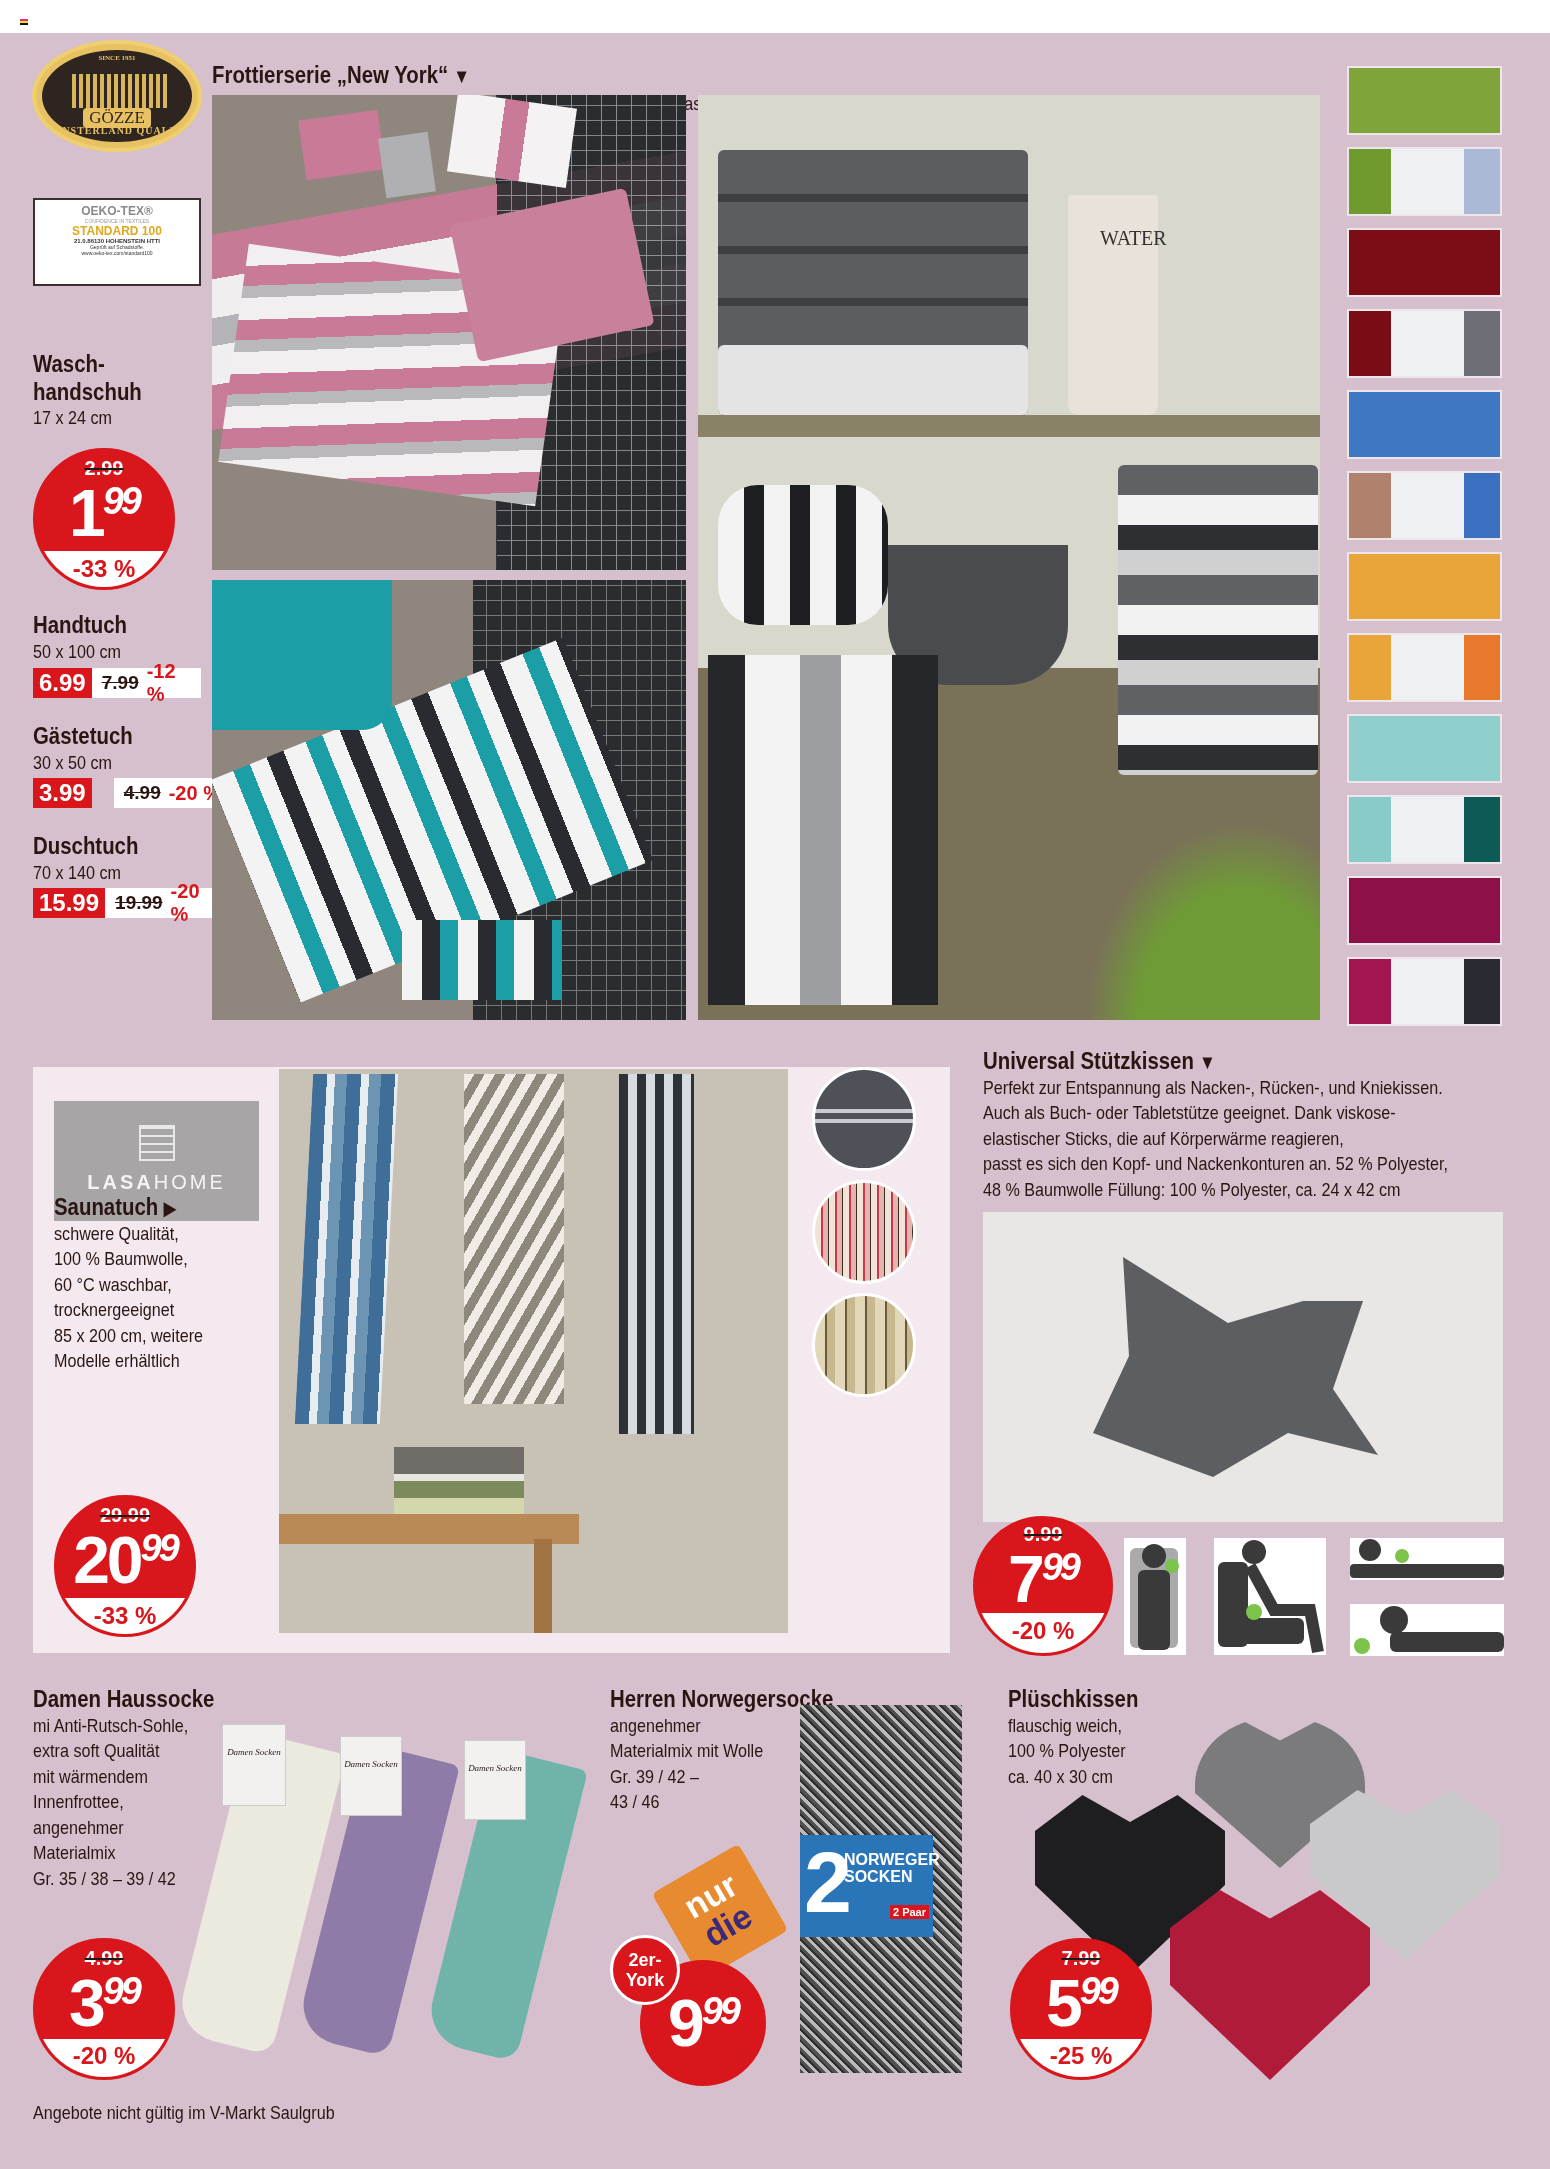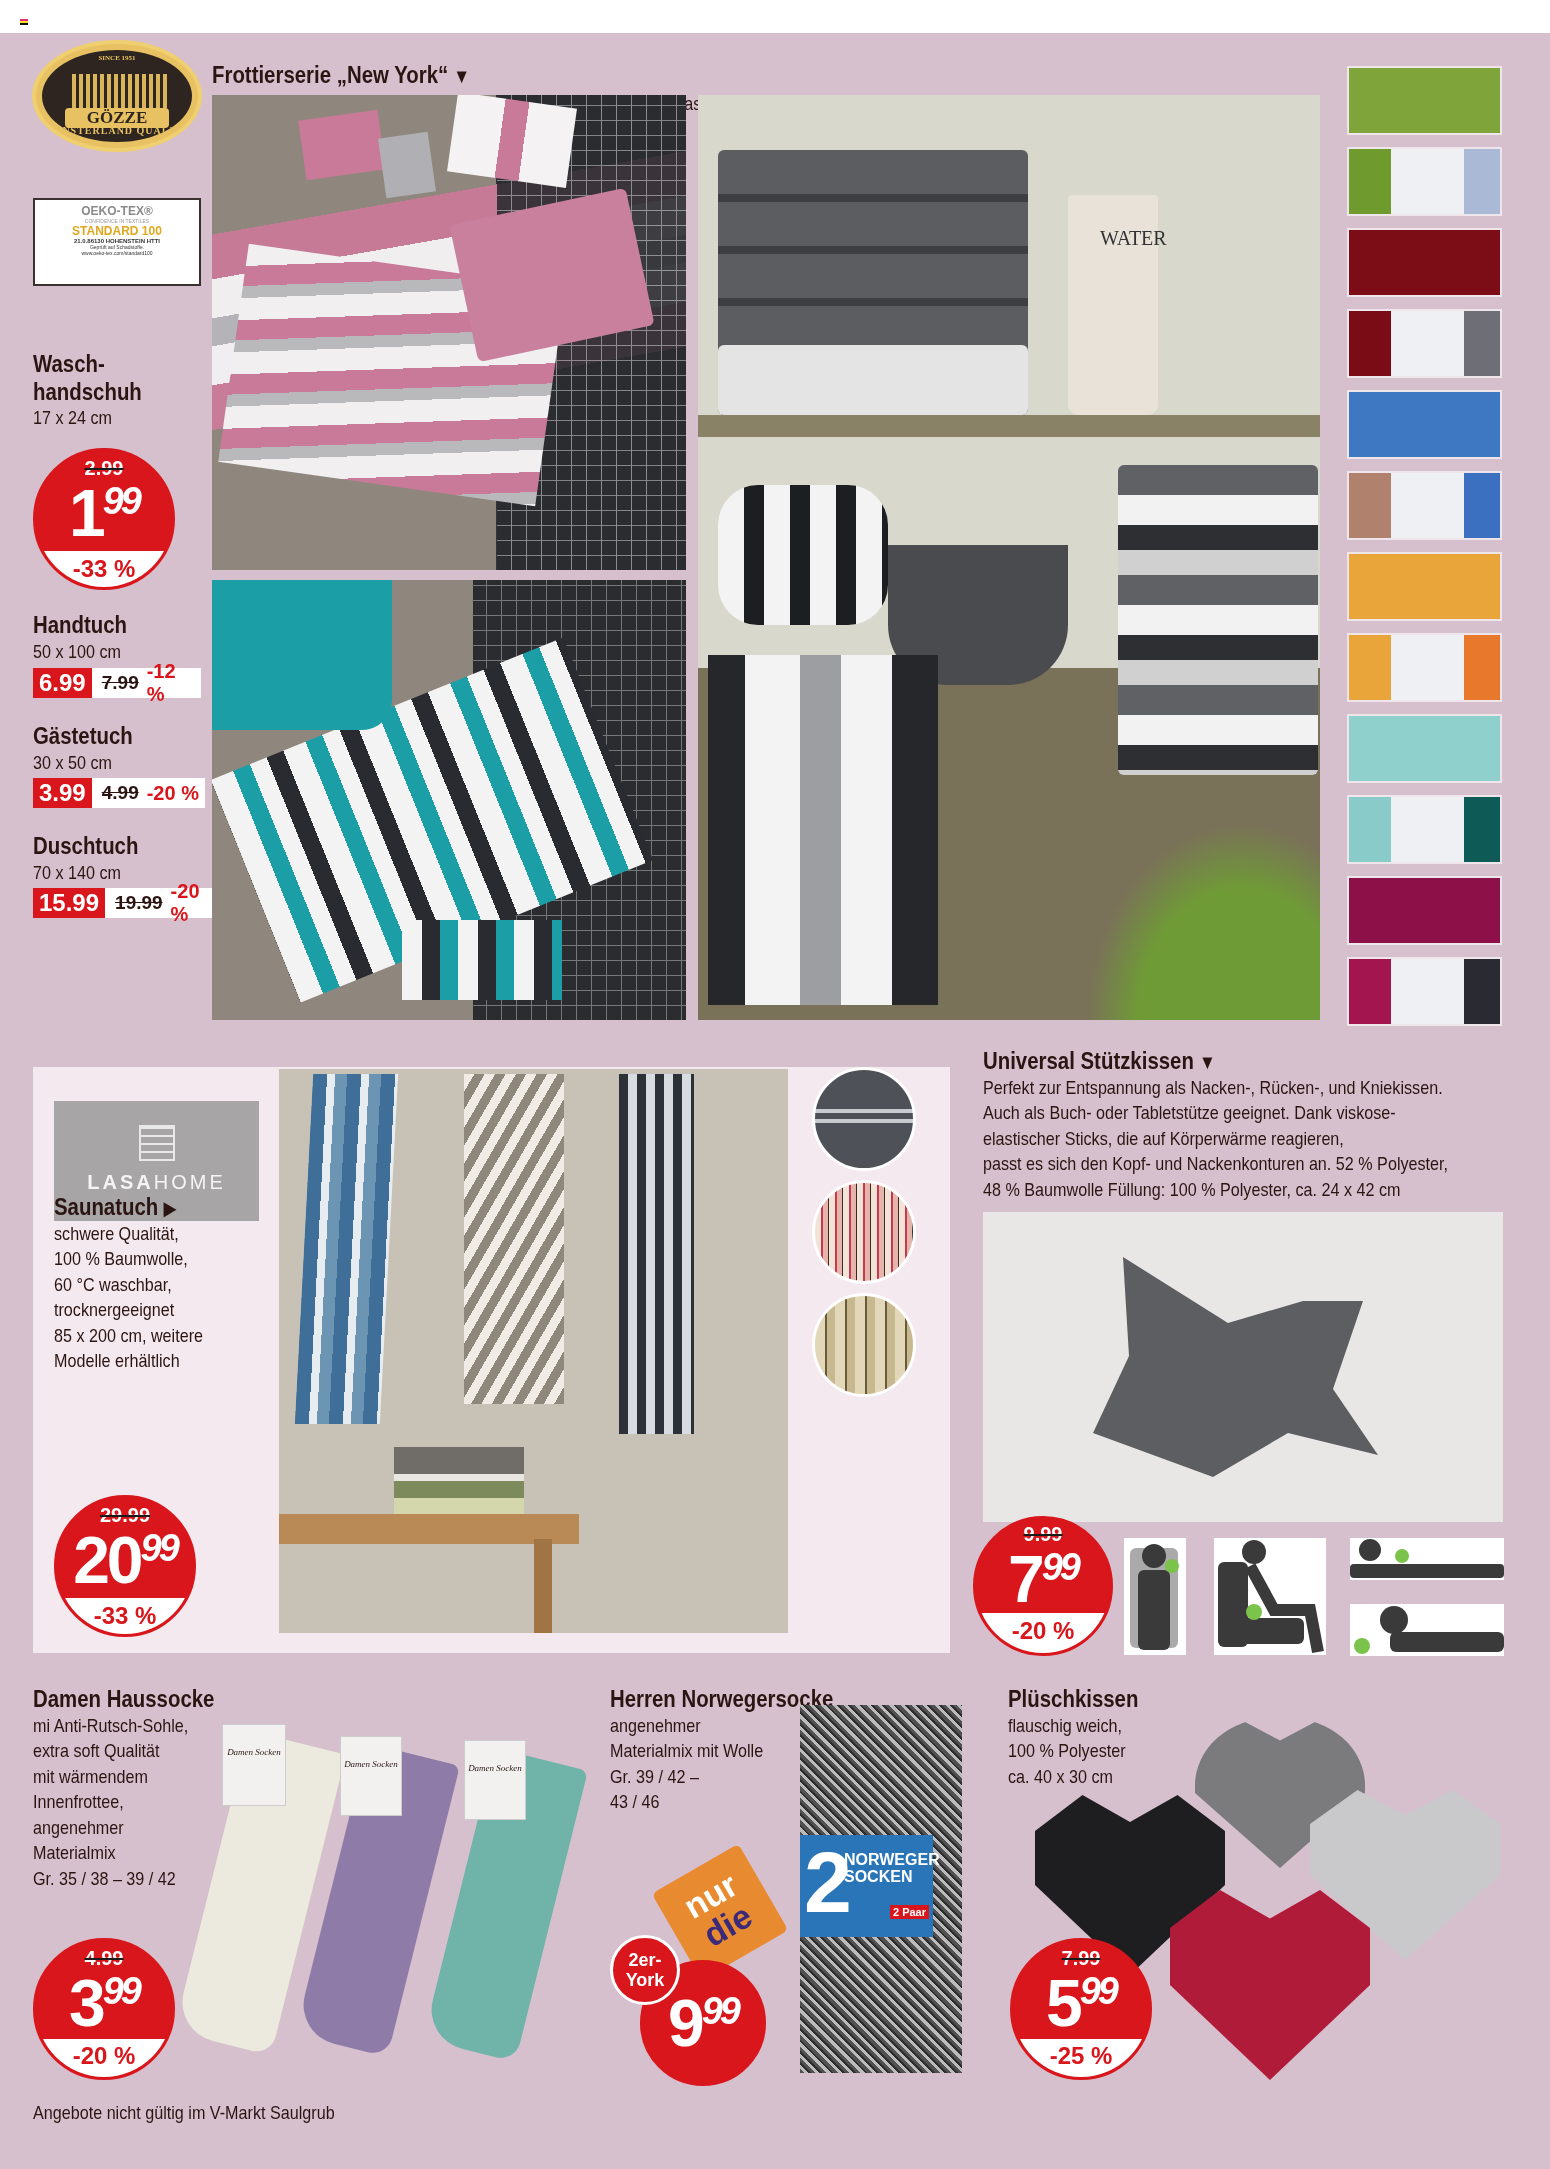--- a/index.html
+++ b/index.html
@@ -12,21 +12,21 @@
   .abs { position: absolute; }
   .cond { font-family: "Liberation Sans Narrow", "Liberation Sans", sans-serif; letter-spacing: -0.5px; }
   .title { font-weight: bold; font-size: 24px; color: #2a1512; line-height: 1.15; transform: scaleX(0.85); transform-origin: left top; white-space: nowrap; }
   .desc { font-size: 19px; color: #2a1512; line-height: 25.5px; transform: scaleX(0.85); transform-origin: left top; white-space: nowrap; }
   .tri { display: inline-block; font-size: 20px; margin-left: 6px; }
 
   
   .gozze { left: 32px; top: 40px; width: 170px; height: 112px; border-radius: 50%; background: #e8c262; border: 4px solid #f0cf70; }
   .gozze .inner { position: absolute; left: 6px; top: 6px; right: 6px; bottom: 6px; border-radius: 50%; background: #2e2520; overflow: hidden; }
   .gozze .bld { position: absolute; left: 30px; top: 24px; width: 96px; height: 34px; background: repeating-linear-gradient(90deg,#d8b45a 0 4px,#2e2520 4px 7px); }
-  .gozze .name { position: absolute; left: 0; right: 0; top: 58px; text-align: center; font-family: "Liberation Serif", serif; font-weight: bold; font-size: 17px; color: #2e2520; background: #e8c262; width: 104px; margin: 0 auto; border-radius: 4px; }
+  .gozze .name { position: absolute; left: 0; right: 0; top: 58px; text-align: center; font-family: "Liberation Serif", serif; font-weight: normal; font-size: 17px; color: #2e2520; background: #e8c262; width: 68px; margin: 0 auto; border-radius: 4px; }
   .gozze .since { position: absolute; left: 0; right: 0; top: 4px; text-align: center; font-family: "Liberation Serif", serif; font-size: 7px; color: #e8c262; font-weight: bold; }
   .gozze .ring { position: absolute; left: 0; right: 0; bottom: 6px; text-align: center; font-family: "Liberation Serif", serif; font-size: 10px; font-weight: bold; color: #e8c262; letter-spacing: 1px; }
   .oeko { left: 33px; top: 198px; width: 168px; height: 88px; background: #fff; border: 2px solid #3a3030; padding: 4px 6px; text-align: center; }
   .oeko .h { font-weight: bold; font-size: 12px; color: #8a8a8a; }
   .oeko .s1 { font-size: 5px; color: #999; }
   .oeko .s2 { font-weight: bold; font-size: 12px; color: #e0a820; }
   .oeko .s3 { font-size: 6px; color: #333; font-weight: bold; }
   .oeko .s4 { font-size: 5px; color: #333; }
 
   
@@ -165,21 +165,21 @@
   <span class="white">
       <span class="old">7.99</span>
       <span class="pct">-12 %</span>
     </span>
 </div>
 
 <div class="abs" style="left:33px; top:722px;">
   <div class="title">Gästetuch</div>
   <div class="desc">30 x 50 cm</div>
 </div>
-<div class="pricebar" style="left:33px; top:778px; width:200px;">
+<div class="pricebar" style="left:33px; top:778px; width:200px;gap:22px;">
   <span class="red">3.99</span>
   <span class="white">
       <span class="old">4.99</span>
       <span class="pct">-20 %</span>
     </span>
 </div>
 
 <div class="abs" style="left:33px; top:832px;">
   <div class="title">Duschtuch</div>
   <div class="desc">70 x 140 cm</div>

